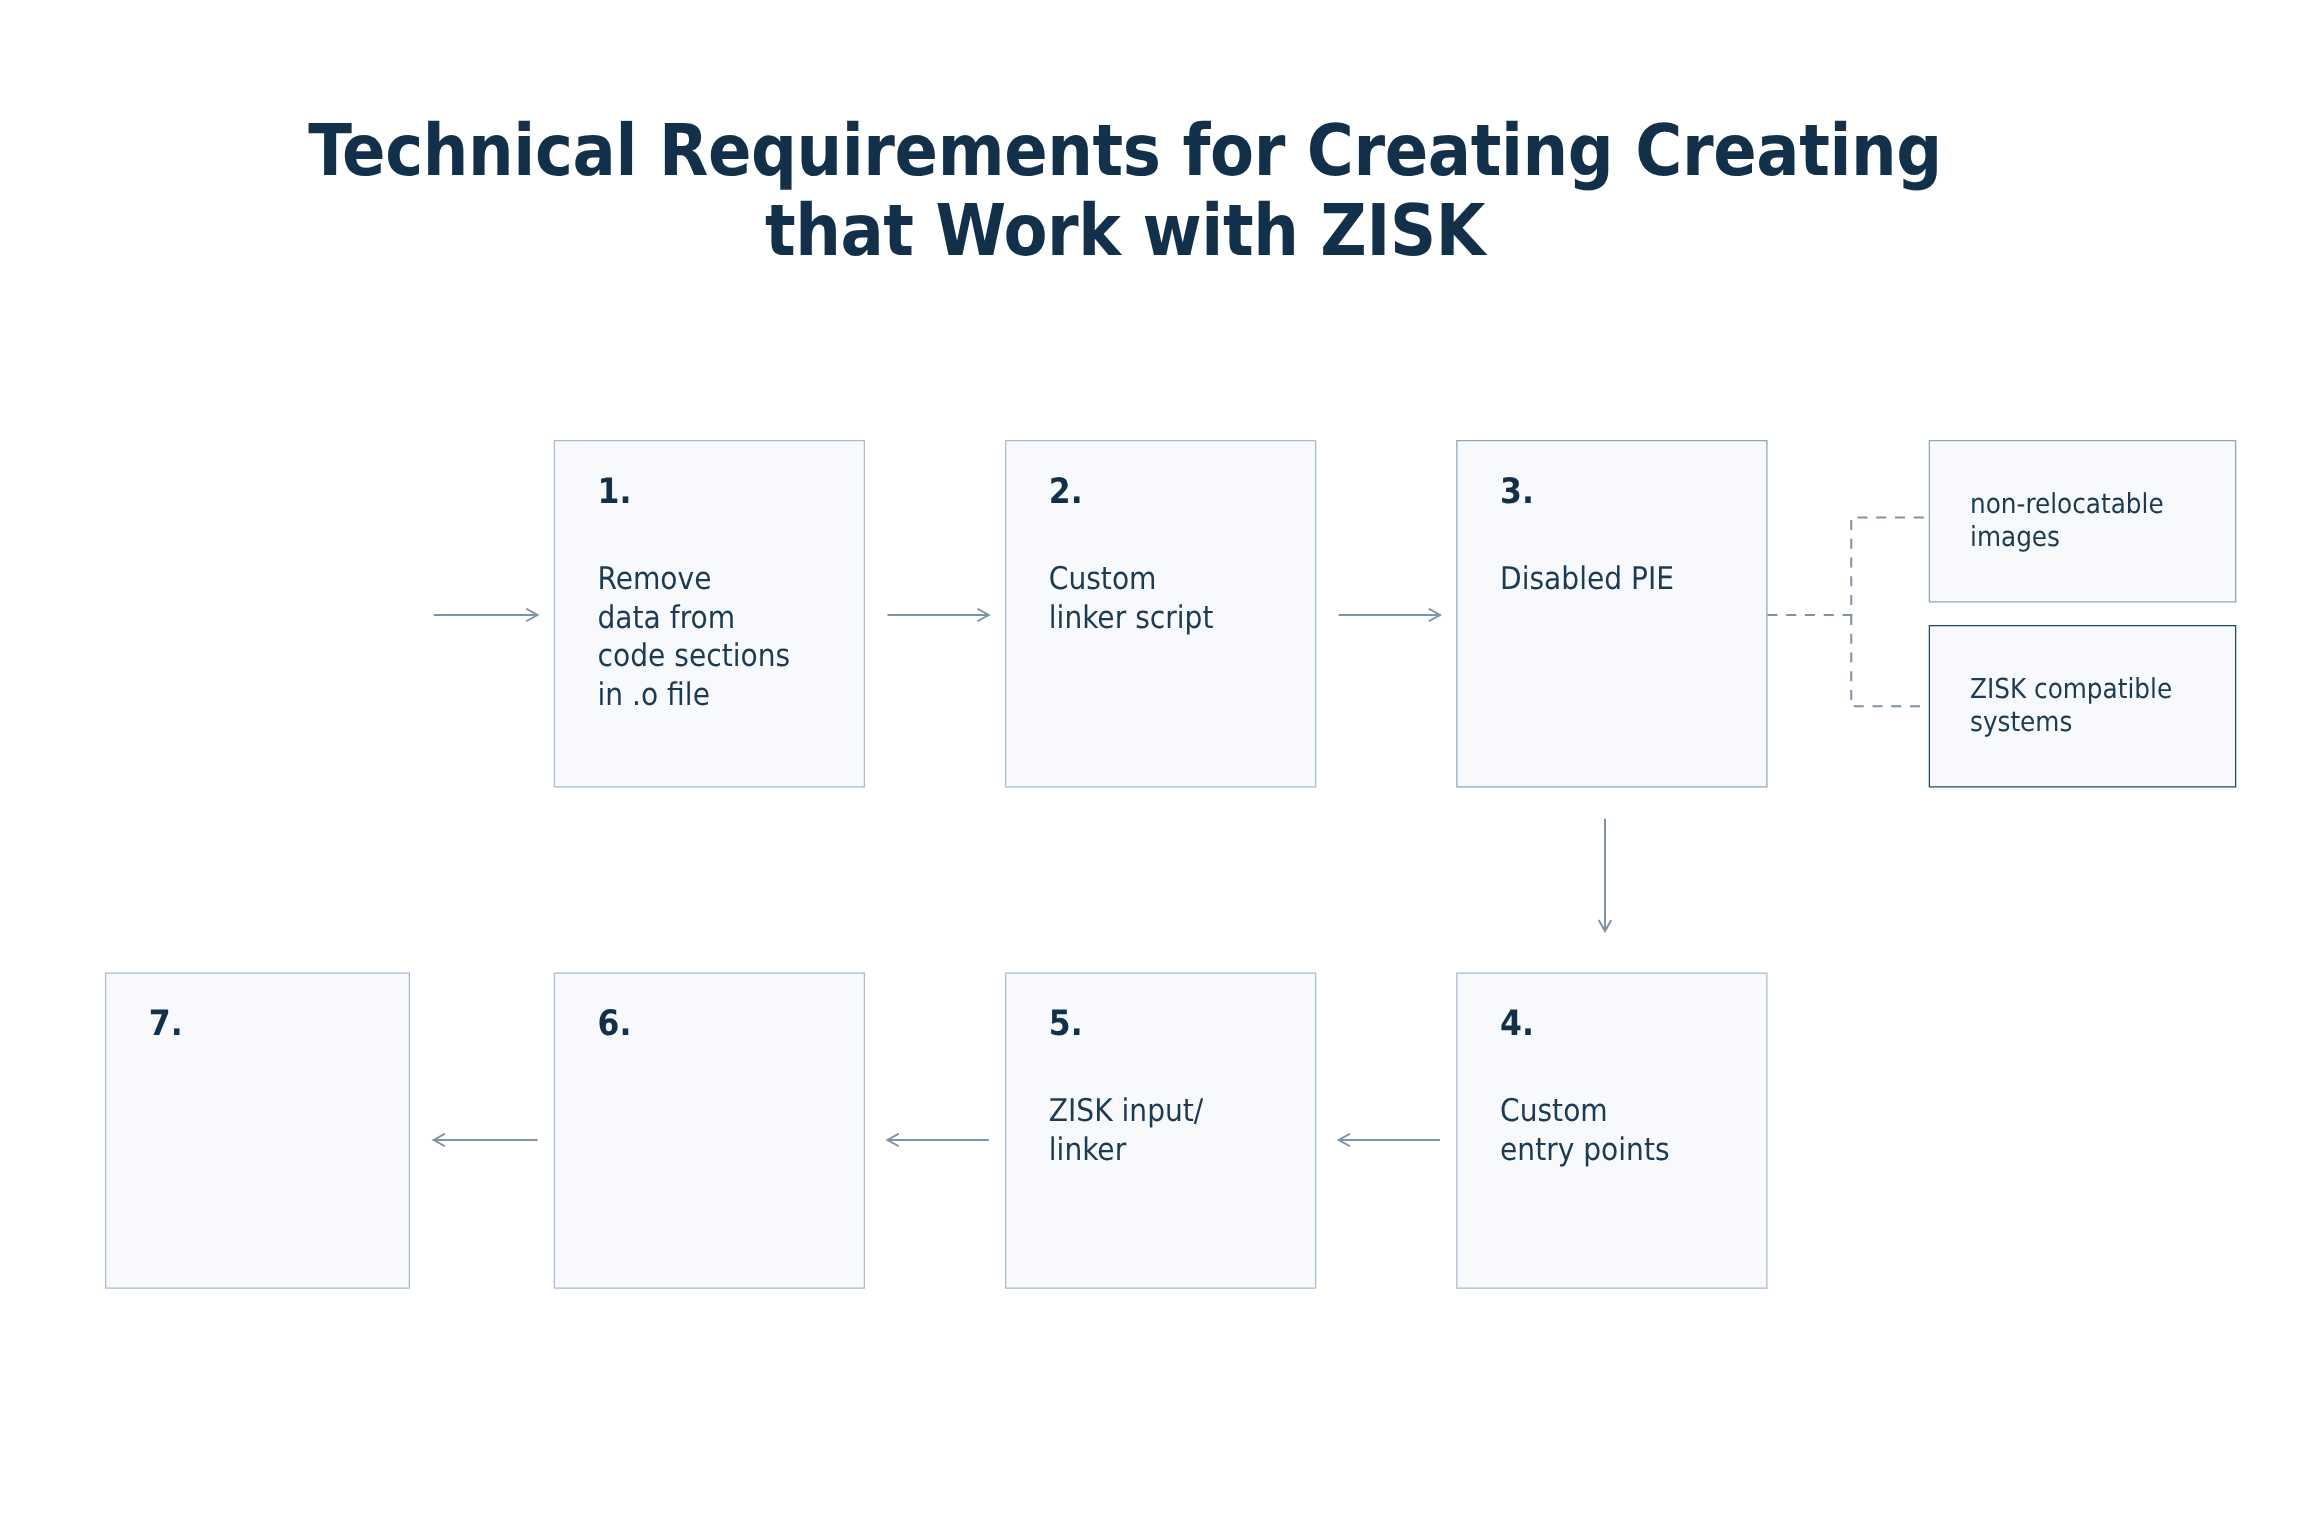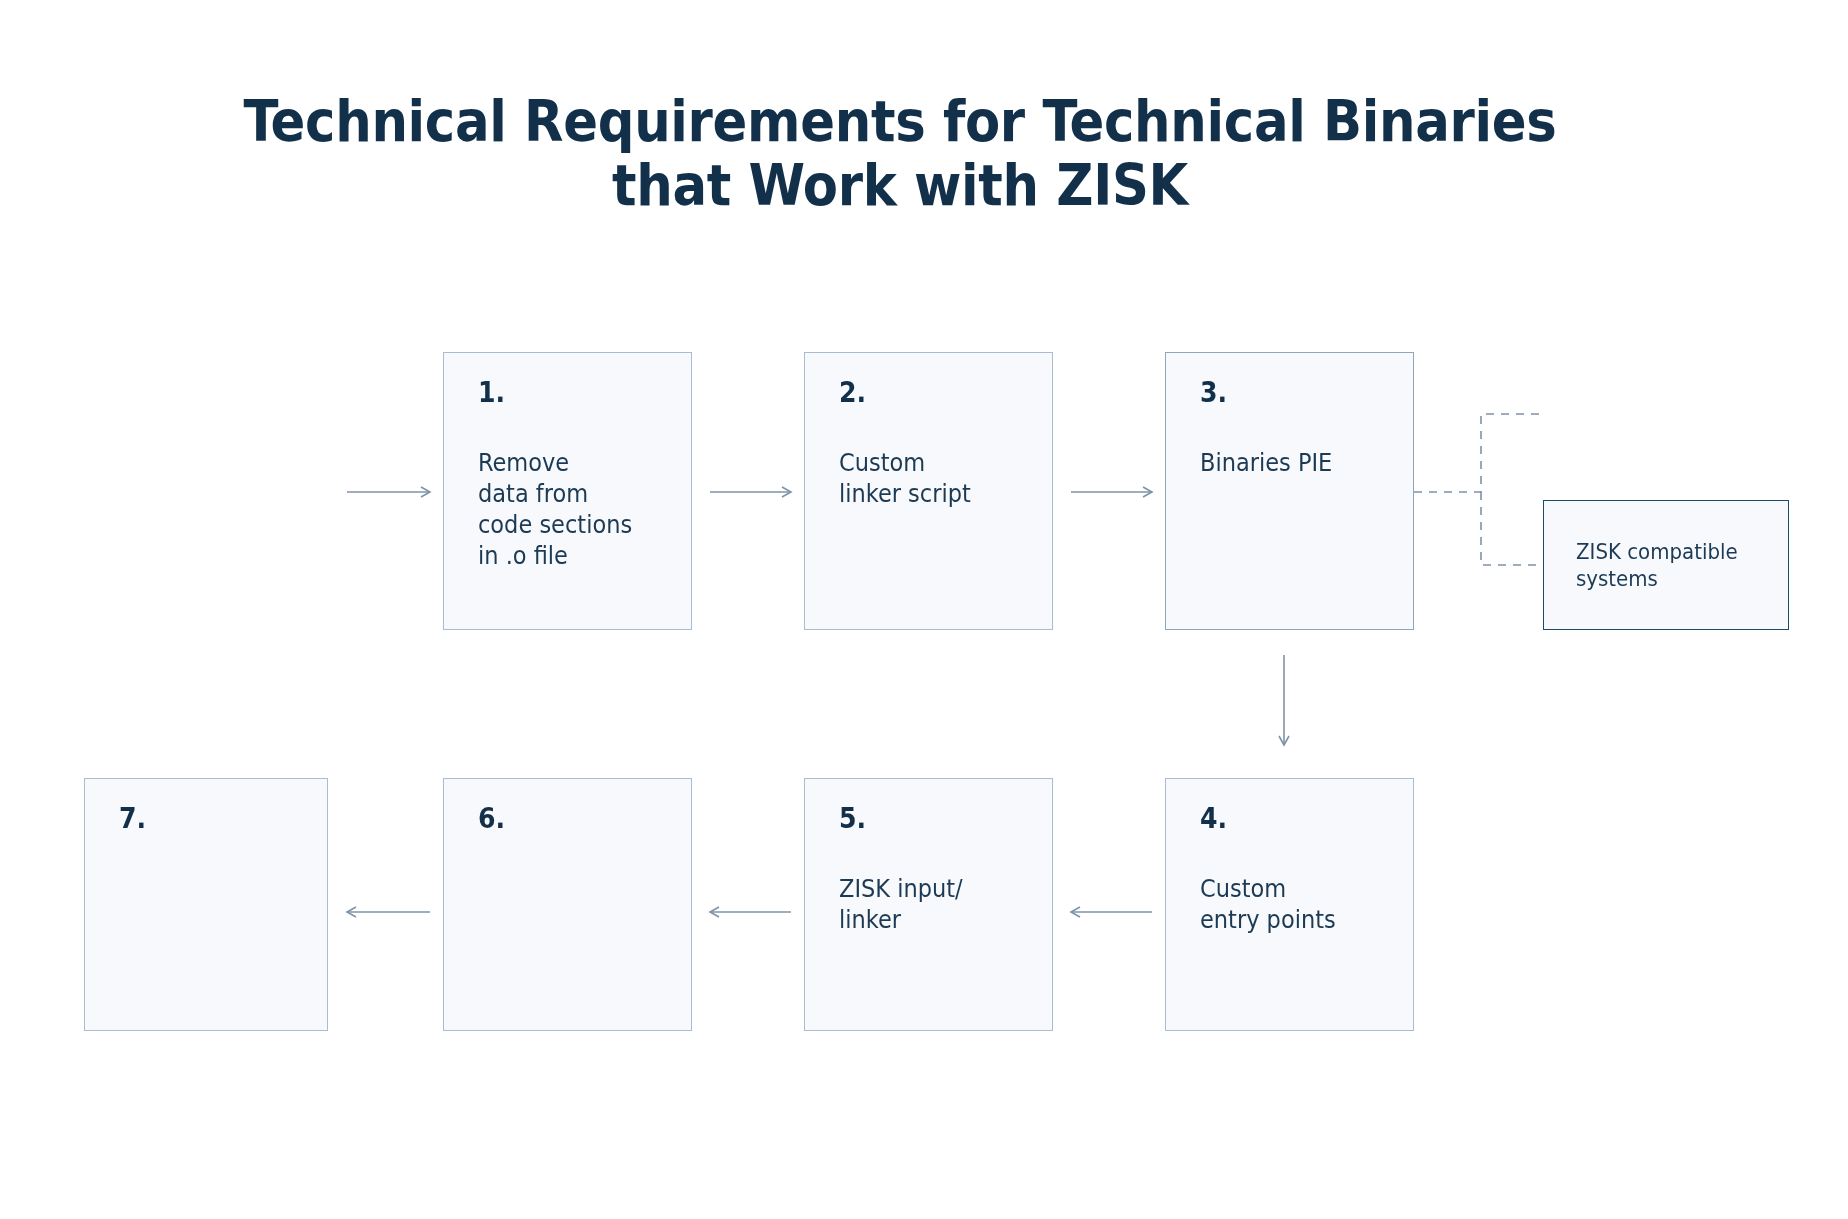--- a/index.html
+++ b/index.html
@@ -70,44 +70,48 @@
 
   
   .footer{position:absolute;left:0;top:1118px;width:1848px;height:70px;}
 </style>
 </head>
 <body>
 
 <div class="canvas">
 
   <div class="title">
-    <span>Technical Requirements for Technical Binaries</span>
+    <span>Technical Requirements for Creating Creating</span>
     <span class="l2">that Work with ZISK</span>
   </div>
 
 
   <div class="box" style="left:443px;top:352px;width:249px;height:278px;">
     <div class="num">1.</div>
     <div class="txt">Remove
 data from
 code sections
 in .o file</div>
   </div>
 
   <div class="box" style="left:804px;top:352px;width:249px;height:278px;">
     <div class="num">2.</div>
     <div class="txt">Custom
 linker script</div>
   </div>
 
   <div class="box" style="left:1165px;top:352px;width:249px;height:278px;border-color:#8fa6bb;">
     <div class="num">3.</div>
-    <div class="txt">Binaries PIE</div>
+    <div class="txt">Disabled PIE</div>
   </div>
 
+  <div class="box side" style="left:1543px;top:352px;width:246px;height:130px;">
+    <div class="txt">non-relocatable
+images</div>
+  </div>
 
   <div class="box side" style="left:1543px;top:500px;width:246px;height:130px;border-color:#1d4a6b;">
     <div class="txt">ZISK compatible
 systems</div>
   </div>
 
   <div class="box" style="left:84px;top:778px;width:244px;height:253px;">
     <div class="num">7.</div>
   </div>
 

